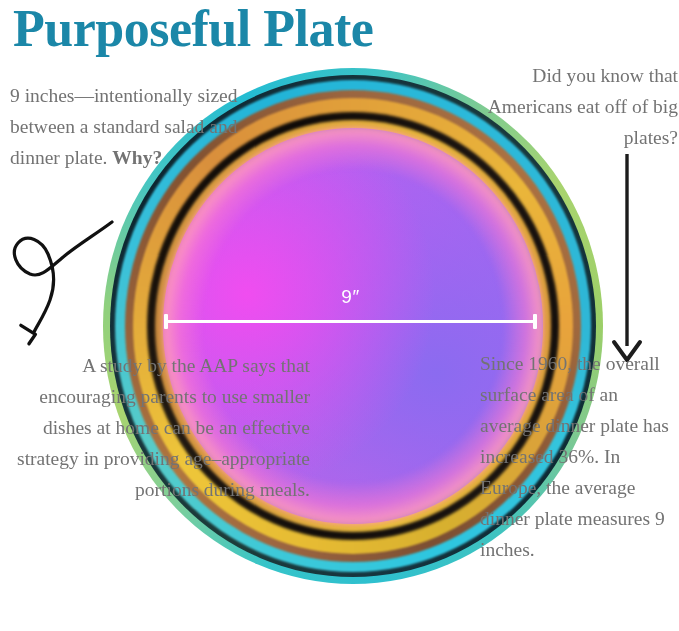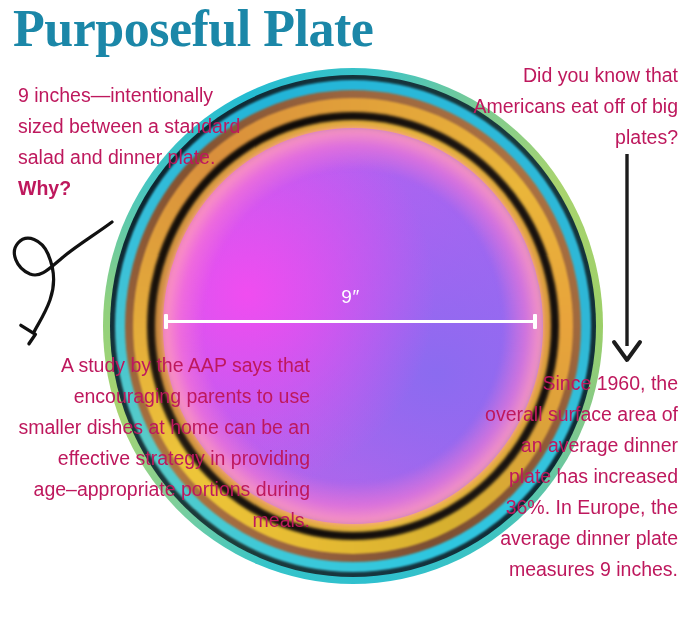--- a/index.html
+++ b/index.html
@@ -158,30 +158,31 @@
     text-align: center;
     color: #ffffff;
     font-size: 19px;
     letter-spacing: 0.5px;
     z-index: 23;
   }
 
   
   .note {
     position: absolute;
-    color: #be185d;
+    color: #737373;
     font-size: 19.5px;
     line-height: 31px;
     z-index: 30;
-  }
-  #note-tl { left: 10px;  top: 80px;  width: 238px; text-align: left; margin-left: 8px;  }
+    font-family: Liberation Serif, serif;
+  }
+  #note-tl { left: 10px;  top: 80px;  width: 238px; text-align: left;  }
   #note-tl b { font-weight: 700; }
   #note-tr { right: 1px;  top: 60px;  width: 215px; text-align: right; }
   #note-bl { left: 10px;  top: 350px; width: 300px; text-align: right;  }
-  #note-br { right: 1px;  top: 368px; width: 198px; text-align: right; }
+  #note-br { right: 1px;  top: 348px; width: 198px; text-align: left; }
 
   
   #arrow-curved {
     position: absolute;
     left: 0px; top: 212px;
     width: 130px; height: 150px;
     z-index: 35;
   }
   #arrow-straight {
     position: absolute;

